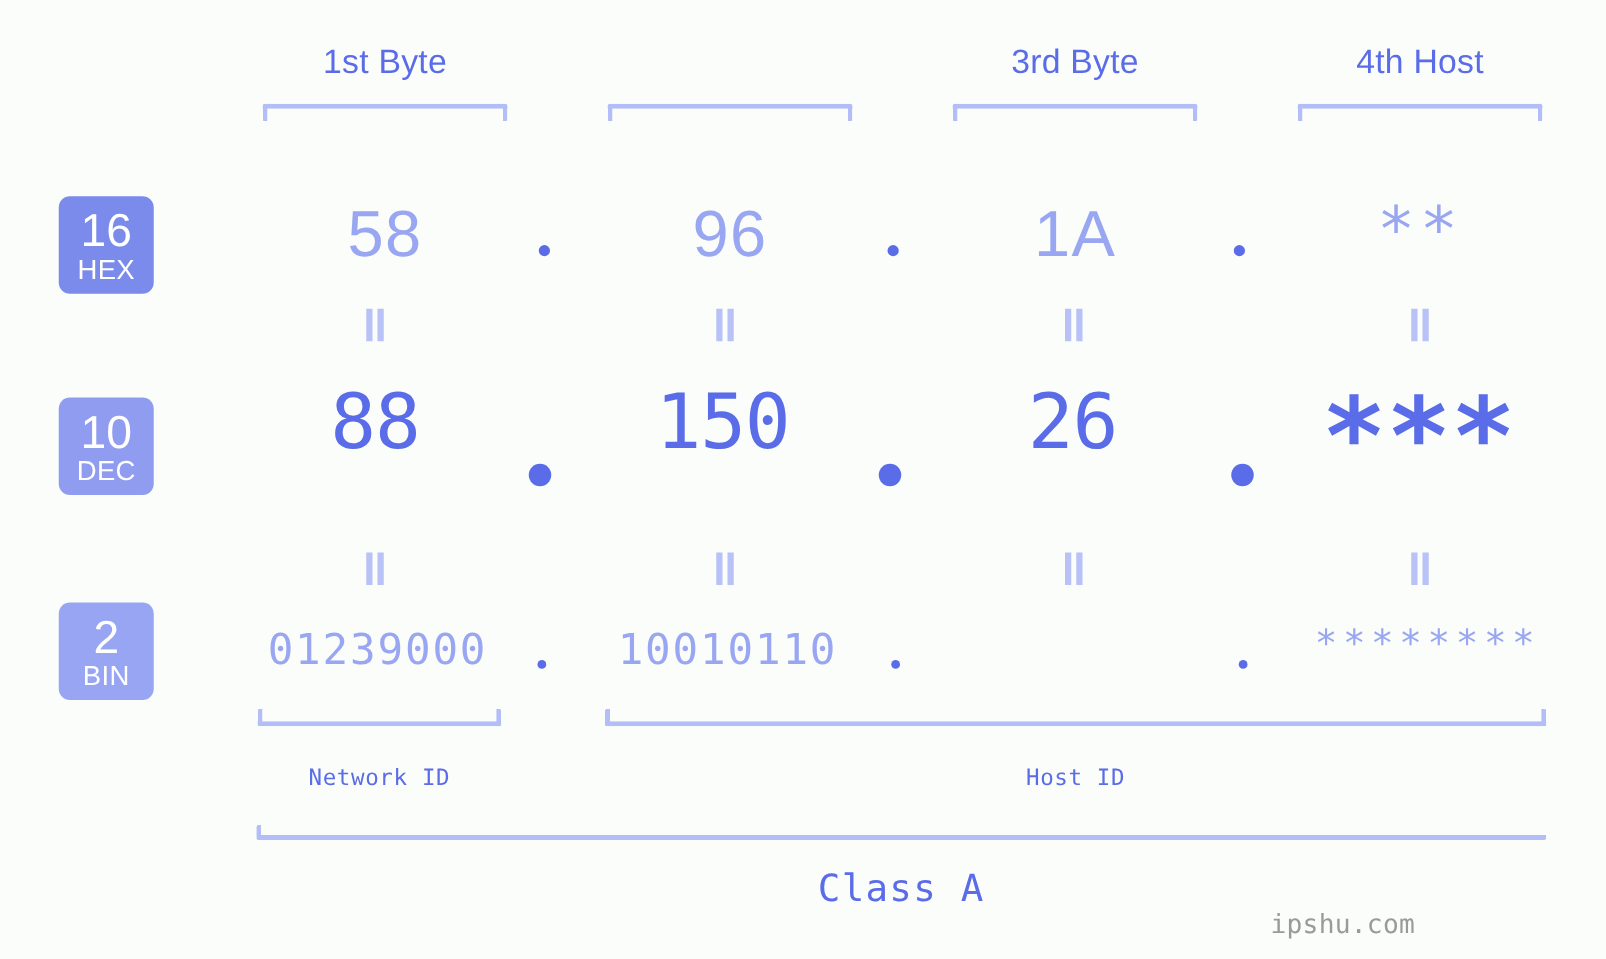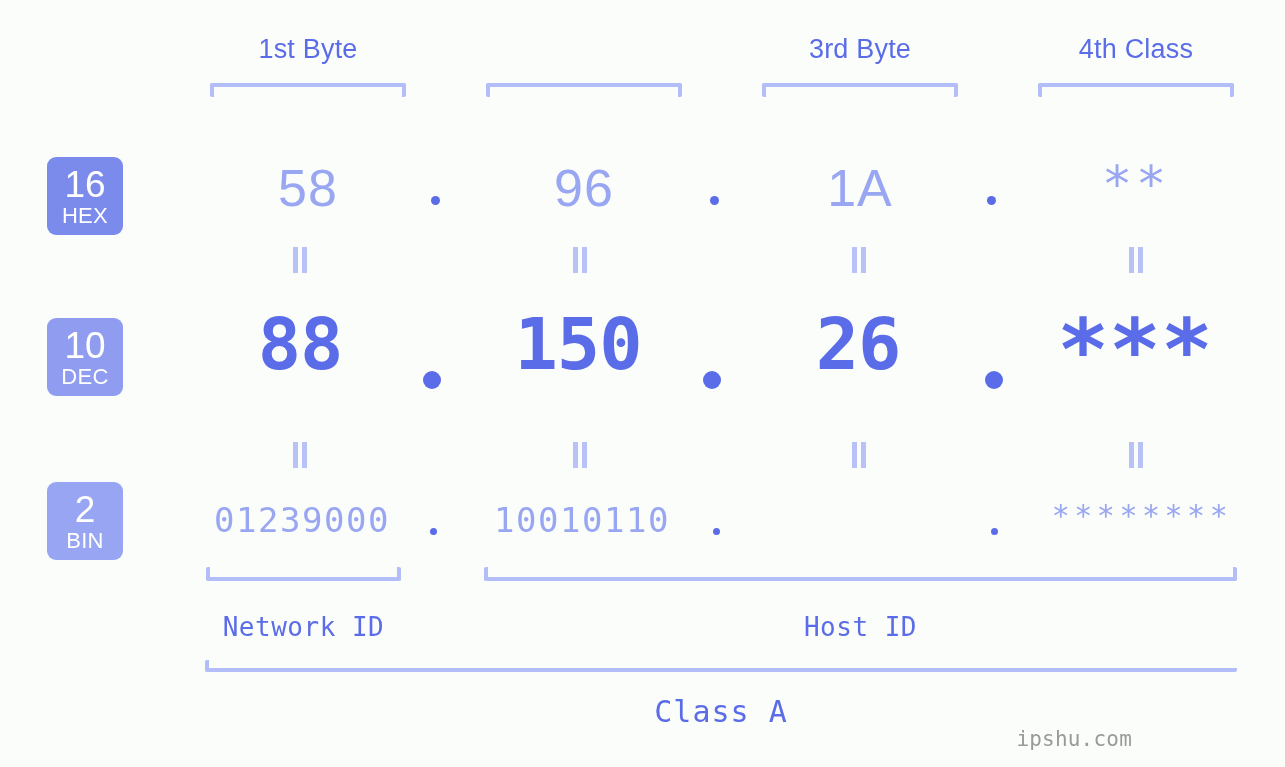--- a/index.html
+++ b/index.html
@@ -98,22 +98,22 @@
     letter-spacing: 1px;
   }
   .hex-star {
     font-family: "DejaVu Sans Mono", monospace;
     font-size: 50px;
     color: #99a6f2;
     letter-spacing: 4px;
   }
   .dec-val {
     font-family: "DejaVu Sans Mono", monospace;
-    font-size: 72px;
-    font-weight: bold;
+    font-size: 61px;
+    font-weight: normal;
     color: #5b6ce8;
     letter-spacing: -1px;
   }
   .dec-star {
     font-family: "DejaVu Sans Mono", monospace;
     font-size: 86px;
     font-weight: bold;
     color: #5b6ce8;
     letter-spacing: 0px;
   }
@@ -155,21 +155,21 @@
     display: block;
   }
   .eq i:first-child { left: 1px; }
   .eq i:last-child  { left: 10px; }
 
   
   .id-label {
     position: absolute;
     text-align: center;
     font-family: "DejaVu Sans Mono", monospace;
-    font-size: 26px;
+    font-size: 18px;
     color: #5b6ce8;
     letter-spacing: 0.5px;
     white-space: nowrap;
   }
   .class-label {
     position: absolute;
     text-align: center;
     font-family: "DejaVu Sans Mono", monospace;
     font-size: 30px;
     color: #5b6ce8;
@@ -188,21 +188,21 @@
     letter-spacing: 0.2px;
   }
 </style>
 </head>
 <body>
 
 <div id="stage">
 
   <div class="byte-head" style="left:210px; width:196px;">1st Byte</div>
   <div class="byte-head" style="left:762px; width:196px;">3rd Byte</div>
-  <div class="byte-head" style="left:1038px; width:196px;">4th Class</div>
+  <div class="byte-head" style="left:1038px; width:196px;">4th Host</div>
 
   <div class="bracket-down" style="left:210px; top:83px; width:196px;"></div>
   <div class="bracket-down" style="left:486px; top:83px; width:196px;"></div>
   <div class="bracket-down" style="left:762px; top:83px; width:196px;"></div>
   <div class="bracket-down" style="left:1038px; top:83px; width:196px;"></div>
 
   <div class="badge" style="left:47px; top:157px; background:#7b8bec;">
     <span class="num">16</span>
     <span class="abbr">HEX</span>
   </div>

